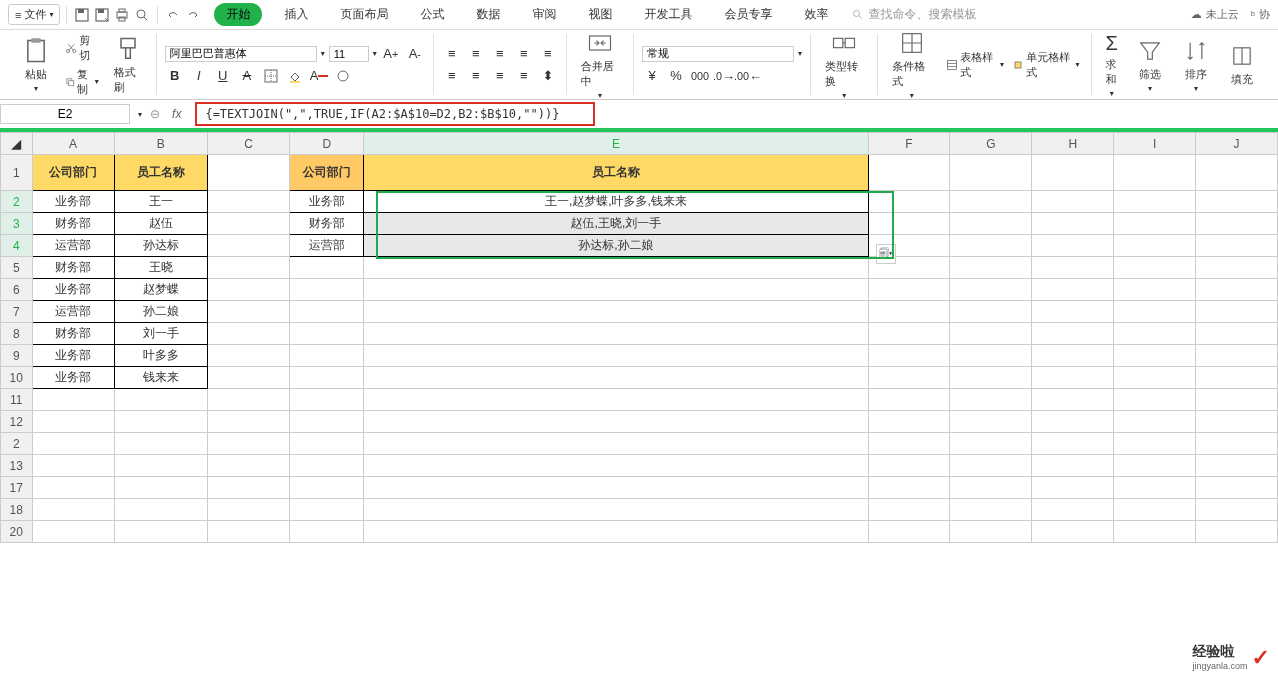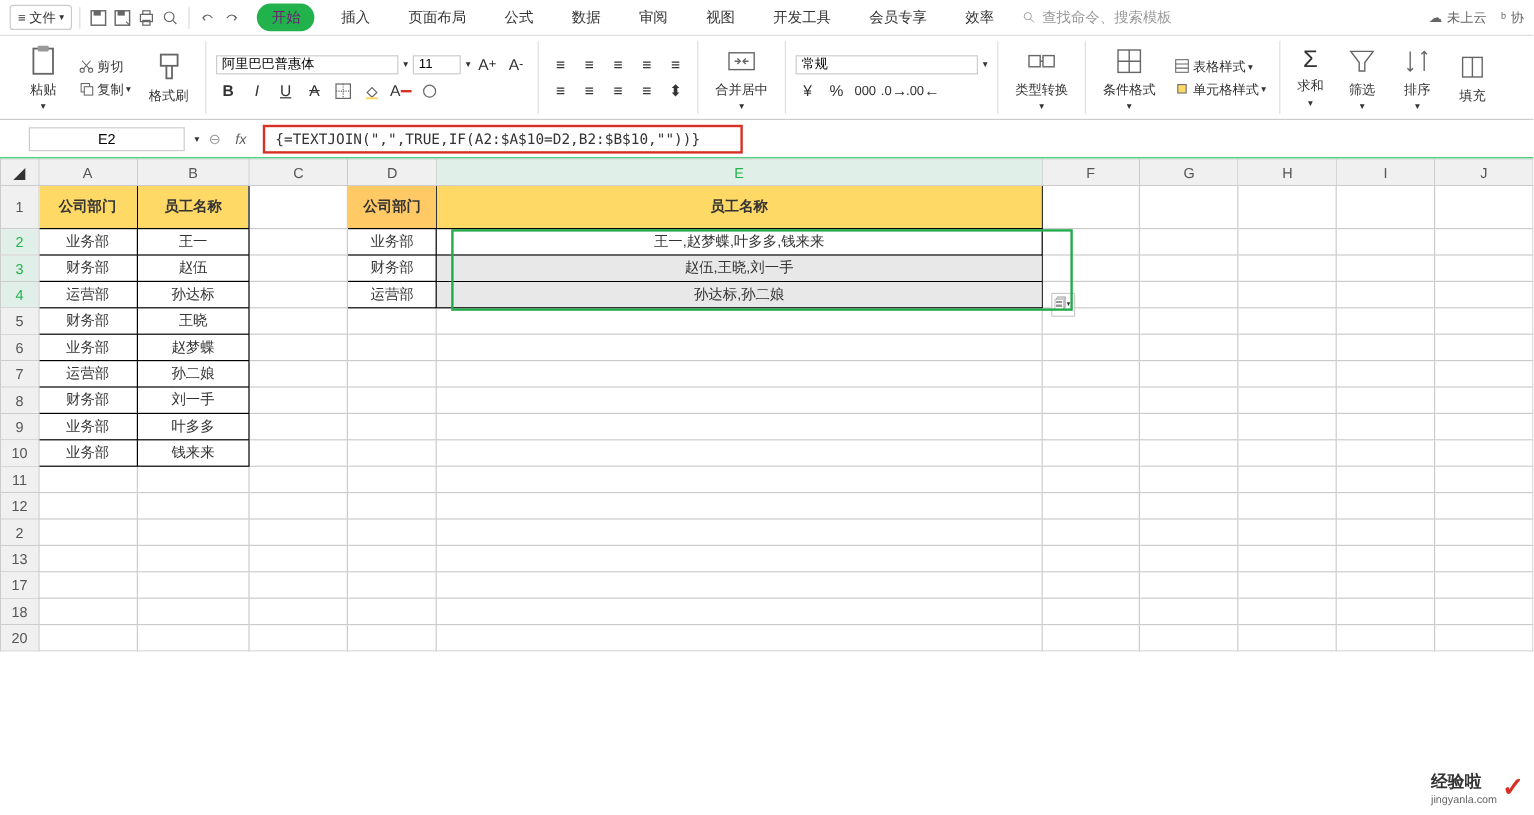--- a/index.html
+++ b/index.html
@@ -5,37 +5,37 @@
     * { margin: 0; padding: 0; box-sizing: border-box; font-family: "Microsoft YaHei", Arial, sans-serif; }
     body { background: #fff; font-size: 12px; color: #333; overflow: hidden; width: 1278px; height: 679px; position: relative; }
     
     
     .menu-bar { display: flex; align-items: center; height: 30px; padding: 0 8px; border-bottom: 1px solid #ddd; gap: 2px; }
     .menu-file { display: flex; align-items: center; gap: 3px; padding: 2px 6px; border: 1px solid #ccc; border-radius: 3px; font-size: 11px; }
     .menu-divider { width: 1px; height: 18px; background: #ddd; margin: 0 4px; }
     .menu-icon { width: 18px; height: 18px; display: flex; align-items: center; justify-content: center; color: #666; cursor: pointer; }
     .menu-tabs { display: flex; gap: 12px; margin-left: 10px; align-items: center; }
     .menu-tab { padding: 4px 10px; font-size: 12px; cursor: pointer; color: #333; }
-    .menu-tab.active { background: #22b24c; color: #701a75; border-radius: 12px; padding: 3px 12px; }
+    .menu-tab.active { background: #22b24c; color: #000000; border-radius: 12px; padding: 3px 12px; }
     .search-area { margin-left: 12px; color: #999; font-size: 12px; display: flex; align-items: center; gap: 4px; }
     .cloud-status { margin-left: auto; display: flex; align-items: center; gap: 4px; color: #666; font-size: 11px; }
     
     
     .ribbon { display: flex; height: 70px; border-bottom: 1px solid #ccc; padding: 4px 8px; gap: 0; }
     .ribbon-group { display: flex; flex-direction: column; padding: 0 8px; border-right: 1px solid #e0e0e0; justify-content: center; }
     .ribbon-big-btn { display: flex; flex-direction: column; align-items: center; justify-content: center; padding: 2px 6px; font-size: 11px; cursor: pointer; gap: 2px; }
     .ribbon-row { display: flex; align-items: center; gap: 4px; height: 22px; }
     .ribbon-small-btn { display: flex; align-items: center; gap: 2px; font-size: 11px; cursor: pointer; padding: 1px 3px; }
     .font-select { border: 1px solid #ccc; padding: 1px 4px; font-size: 11px; background: #fff; min-width: 100px; }
     .size-select { border: 1px solid #ccc; padding: 1px 4px; font-size: 11px; background: #fff; width: 40px; }
     .fmt-btn { width: 20px; height: 20px; display: flex; align-items: center; justify-content: center; border: 1px solid transparent; cursor: pointer; font-size: 13px; }
     .big-icon { width: 28px; height: 28px; }
     
     
-    .formula-bar { display: flex; align-items: center; height: 32px; border-bottom: 1px solid #22c55e; padding: 2px 24px; gap: 8px; }
+    .formula-bar { display: flex; align-items: center; height: 32px; border-bottom: 4px solid #22c55e; padding: 2px 0; gap: 8px; }
     .cell-ref { border: 1px solid #ccc; padding: 2px 6px; width: 130px; text-align: center; font-size: 12px; background: #fff; }
     .fx-icon { font-style: italic; color: #666; padding: 0 6px; }
     .formula-input { border: 2px solid #d93025; padding: 3px 8px; font-family: Consolas, monospace; font-size: 12px; min-width: 400px; }
     
     
     .grid-container { position: relative; overflow: auto; }
     .grid { border-collapse: collapse; }
     .grid td, .grid th { border: 1px solid #ccc; padding: 0; height: 22px; font-size: 12px; text-align: center; position: relative; }
     .corner { width: 32px; background: #f0f0f0; }
     .col-hdr { background: #f0f0f0; font-weight: normal; color: #555; width: 84px; }
@@ -51,21 +51,21 @@
     
     .col-a { width: 84px; }
     .col-b { width: 96px; }
     .col-c { width: 84px; }
     .col-d { width: 76px; }
     .col-e { width: 518px; }
     .col-other { width: 84px; }
     
     .highlight-row { background: #e8e8e8; }
     
-    .watermark { position: absolute; bottom: 8px; right: 8px; font-size: 14px; font-weight: bold; color: #333; display: flex; align-items: flex-start; gap: 4px; }
+    .watermark { position: absolute; bottom: 8px; right: 8px; font-size: 14px; font-weight: bold; color: #333; display: flex; align-items: flex-end; gap: 4px; }
     .watermark .check { color: #d93025; font-size: 22px; }
     .watermark-sub { font-size: 9px; color: #666; font-weight: normal; }
     
     .paste-icon { position: absolute; right: -28px; bottom: -8px; width: 20px; height: 20px; border: 1px solid #ccc; background: #fff; display: flex; align-items: center; justify-content: center; font-size: 10px; }
     
     svg { display: block; }
   </style>
 </head>
 <body>
 
@@ -279,21 +279,21 @@
   <div class="ribbon-group">
     <div style="display:flex;gap:6px">
       <div class="ribbon-big-btn">
         <svg class="big-icon" viewBox="0 0 24 24">
             <rect x="4" y="4" width="16" height="16" fill="none" stroke="#666"></rect>
             <path d="M4 12 H20 M12 4 V20" stroke="#666"></path>
           </svg>
         <span>条件格式</span>
           <span style="font-size:8px">▾</span>
       </div>
-      <div style="display:flex;flex-direction:column;gap:2px;justify-content:center">
+      <div style="display:flex;flex-direction:row;gap:2px;justify-content:center">
         <div class="ribbon-small-btn">
           <svg width="14" height="14" viewBox="0 0 16 16">
               <rect x="2" y="2" width="12" height="12" fill="none" stroke="#666"></rect>
               <path d="M2 6 H14 M2 10 H14" stroke="#666"></path>
             </svg>
           <span>表格样式</span>
             <span style="font-size:8px">▾</span>
         </div>
         <div class="ribbon-small-btn">
           <svg width="14" height="14" viewBox="0 0 16 16">

